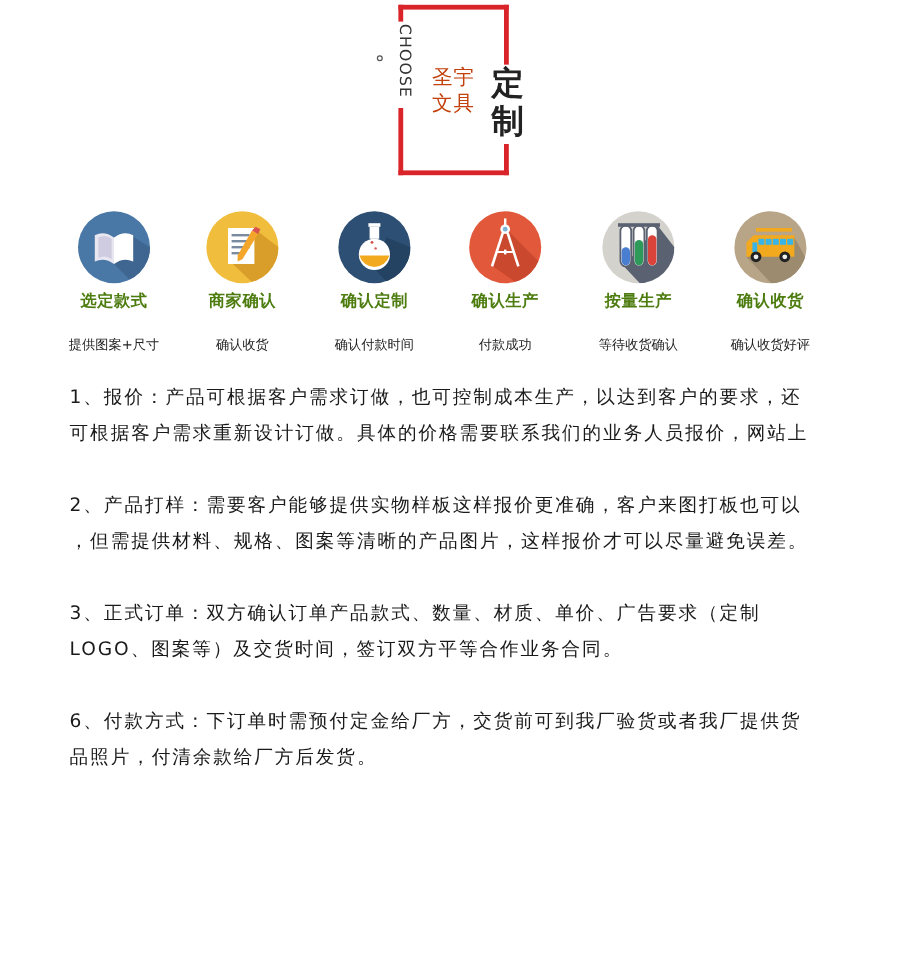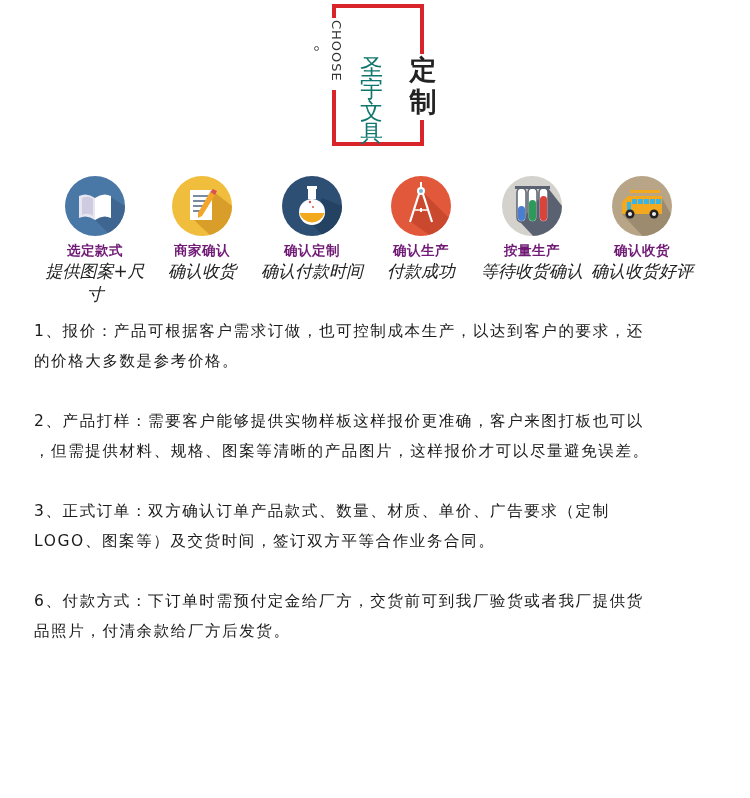--- a/index.html
+++ b/index.html
@@ -10,35 +10,35 @@
   .logo { position: absolute; left: 330px; top: 4px; width: 96px; height: 142px; }
   .logo .frame-top { position: absolute; left: 2px; top: 0; width: 92px; height: 4px; background: #d9242a; }
   .logo .frame-bottom { position: absolute; left: 2px; top: 138px; width: 92px; height: 4px; background: #d9242a; }
   .logo .frame-left-top { position: absolute; left: 2px; top: 0; width: 4px; height: 14px; background: #d9242a; }
   .logo .frame-left-bottom { position: absolute; left: 2px; top: 86px; width: 4px; height: 56px; background: #d9242a; }
   .logo .frame-right-top { position: absolute; left: 90px; top: 0; width: 4px; height: 50px; background: #d9242a; }
   .logo .frame-right-bottom { position: absolute; left: 90px; top: 116px; width: 4px; height: 26px; background: #d9242a; }
   .logo .choose { position: absolute; left: -4px; top: 16px; width: 20px; height: 68px;
     writing-mode: vertical-rl; font-family: "DejaVu Sans", sans-serif; font-size: 13px; letter-spacing: 1px; color: #333; line-height: 20px; }
   .logo .dot { position: absolute; left: -16px; top: 42px; width: 5px; height: 5px; border: 1px solid #555; border-radius: 50%; }
-  .logo .brand { position: absolute; left: 30px; top: 52px; width: 40px; font-size: 23px; line-height: 22px; color: #0f766e; letter-spacing: 1px; }
+  .logo .brand { position: absolute; left: 30px; top: 52px; width: 40px; font-size: 17px; line-height: 22px; color: #c2410c; letter-spacing: 1px; font-family: Liberation Mono, monospace; }
   .logo .custom { position: absolute; left: 76px; top: 50px; width: 34px; font-size: 27px; line-height: 32px; font-weight: bold; color: #222; text-align: center; background: #fff; }
 
   
   .steps { position: absolute; left: 40px; top: 176px; width: 670px; height: 110px; }
   .step { position: absolute; top: 0; width: 110px; text-align: center; }
   .step .circle { width: 60px; height: 60px; border-radius: 50%; margin: 0 auto; position: relative; overflow: hidden; }
   .step .circle svg { position: absolute; left: 0; top: 0; }
-  .step .title { margin-top: 6px; font-size: 13.5px; font-weight: bold; color: #701a75; letter-spacing: 0.5px; }
-  .step .sub { margin-top: 0; font-size: 17px; color: #222; font-style: italic; }
+  .step .title { margin-top: 6px; font-size: 13.5px; font-weight: bold; color: #4d7c0f; letter-spacing: 0.5px; }
+  .step .sub { margin-top: 20px; font-size: 11px; color: #222; }
 
   
   .content { position: absolute; left: 34px; top: 316px; width: 700px; font-size: 15.5px; line-height: 30px; color: #1a1a1a; letter-spacing: 1.6px; }
   .para { margin-bottom: 30px; }
-  .para p { white-space: nowrap; }
+  .para p { white-space: nowrap; margin-left: 24px; }
 </style>
 </head>
 <body>
 
 <div class="logo">
   <div class="frame-top"></div>
   <div class="frame-bottom"></div>
   <div class="frame-left-top"></div>
   <div class="frame-left-bottom"></div>
   <div class="frame-right-top"></div>
@@ -156,21 +156,21 @@
       </svg>
     </div>
     <div class="title">按量生产</div>
     <div class="sub">等待收货确认</div>
   </div>
 </div>
 
 <div class="content">
   <div class="para">
     <p>1、报价：产品可根据客户需求订做，也可控制成本生产，以达到客户的要求，还</p>
-    <p>的价格大多数是参考价格。</p>
+    <p>可根据客户需求重新设计订做。具体的价格需要联系我们的业务人员报价，网站上</p>
   </div>
   <div class="para">
     <p>2、产品打样：需要客户能够提供实物样板这样报价更准确，客户来图打板也可以</p>
     <p>，但需提供材料、规格、图案等清晰的产品图片，这样报价才可以尽量避免误差。</p>
   </div>
   <div class="para">
     <p>3、正式订单：双方确认订单产品款式、数量、材质、单价、广告要求（定制</p>
     <p>LOGO、图案等）及交货时间，签订双方平等合作业务合同。</p>
   </div>
   <div class="para">

